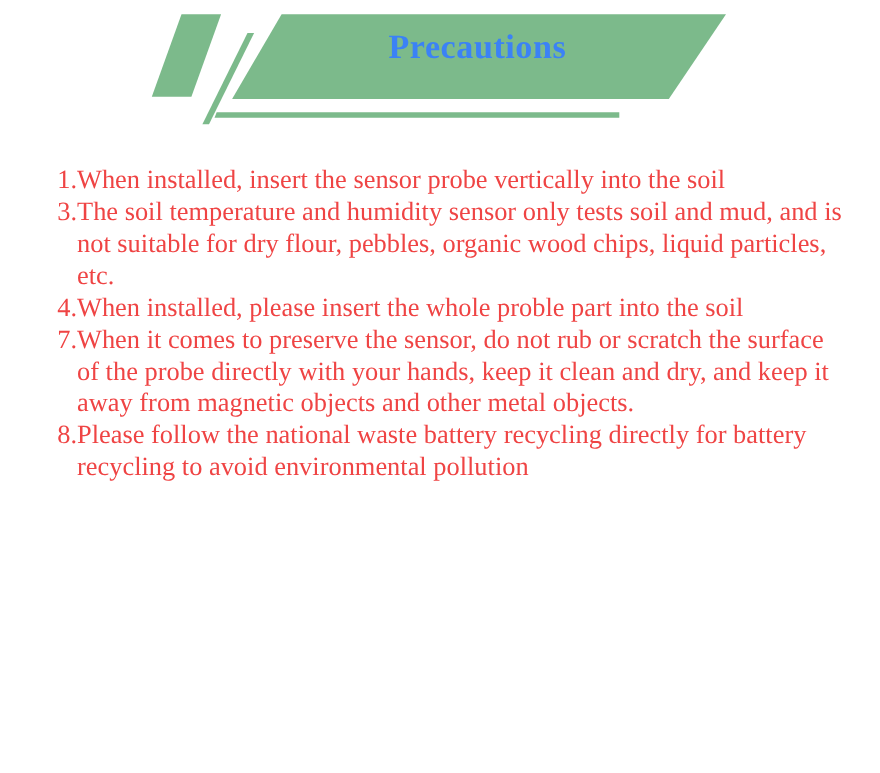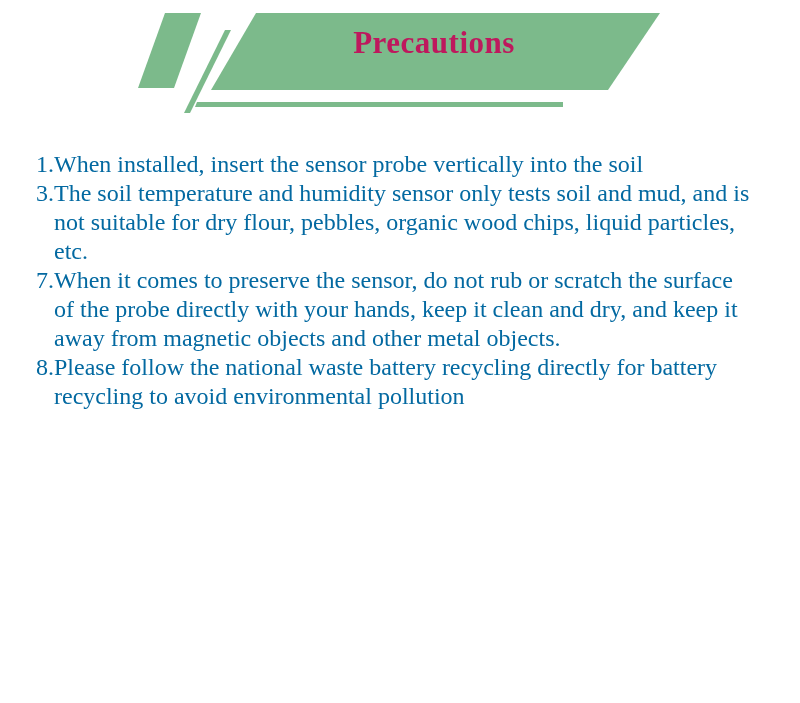--- a/index.html
+++ b/index.html
@@ -26,32 +26,32 @@
   }
   .banner-title {
     position: absolute;
     left: 231px;
     top: 26px;
     width: 406px;
     text-align: center;
     font-size: 31px;
     line-height: 34px;
     font-weight: bold;
-    color: #be185d;
+    color: #3b82f6;
     letter-spacing: 0.5px;
     font-family: "Liberation Serif", serif;
   }
   .precaution-list {
     position: absolute;
-    left: 36px;
+    left: 52px;
     top: 150px;
     width: 715px;
     font-size: 24px;
     line-height: 29px;
-    color: #0369a1;
+    color: #ef4444;
     font-family: "Liberation Serif", serif;
   }
   .precaution-item {
     padding-left: 18px;
     text-indent: -18px;
   }
 </style>
 </head>
 <body>
 
@@ -62,17 +62,18 @@
     <polygon points="225,30 231,30 190,113 184,113" fill="#7cba8b"></polygon>
     <polygon points="256,13 660,13 608,90 211,90" fill="#7cba8b"></polygon>
     <polygon points="197,102 563,102 563,107 195,107" fill="#7cba8b"></polygon>
   </svg>
 
   <div class="banner-title">Precautions</div>
 
   <div class="precaution-list">
     <div class="precaution-item"><span>1.</span><span>When installed, insert the sensor probe vertically into the soil</span></div>
     <div class="precaution-item"><span>3.</span><span>The soil temperature and humidity sensor only tests soil and mud, and is not suitable for dry flour, pebbles, organic wood chips, liquid particles, etc.</span></div>
+    <div class="precaution-item"><span>4.</span><span>When installed, please insert the whole proble part into the soil</span></div>
     <div class="precaution-item"><span>7.</span><span>When it comes to preserve the sensor, do not rub or scratch the surface of the probe directly with your hands, keep it clean and dry, and keep it away from magnetic objects and other metal objects.</span></div>
     <div class="precaution-item"><span>8.</span><span>Please follow the national waste battery recycling directly for battery recycling to avoid environmental pollution</span></div>
   </div>
 
 </div>
 
 </body></html>

